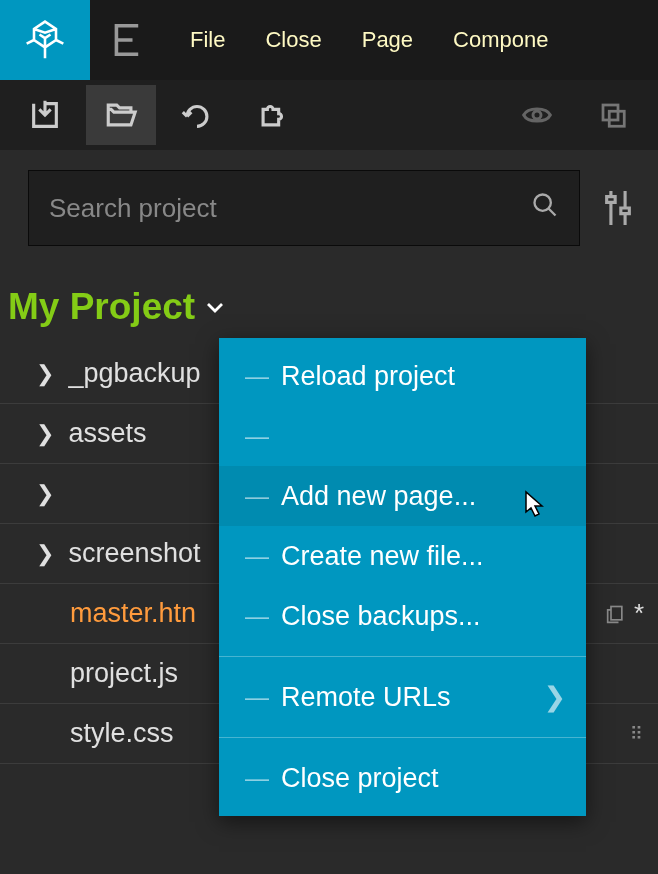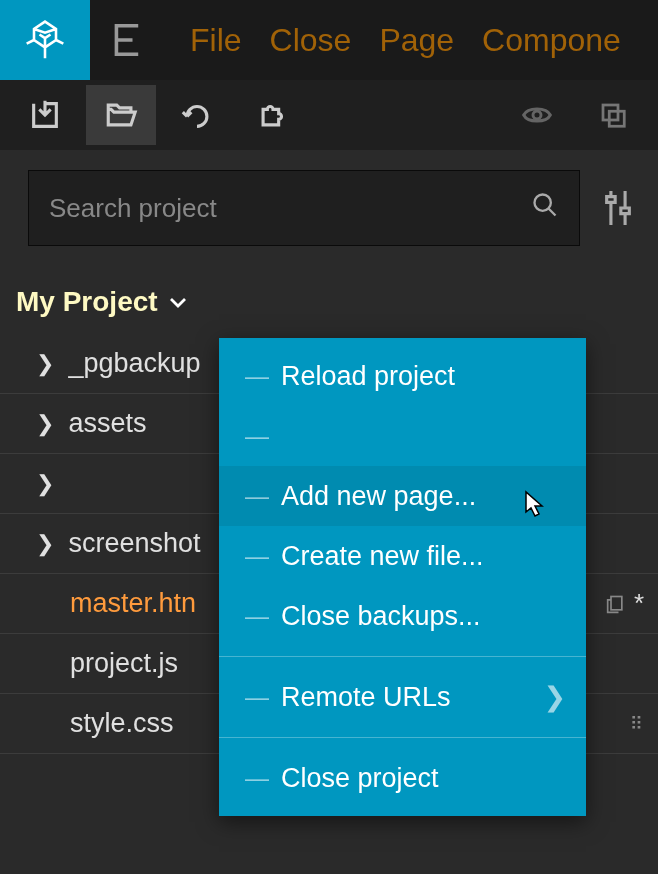--- a/index.html
+++ b/index.html
@@ -37,24 +37,24 @@
       display: flex;
       align-items: center;
       justify-content: center;
       color: #999;
       font-size: 42px;
       font-weight: 300;
     }
     .menu-bar {
       flex: 1;
       display: flex;
-      gap: 28px;
+      gap: 40px;
       padding-left: 30px;
-      font-size: 32px;
-      color: #a16207;
+      font-size: 22px;
+      color: #fef9c3;
     }
     .menu-item { cursor: pointer; }
     
     .toolbar {
       height: 70px;
       background: #1f1f1f;
       display: flex;
       align-items: center;
       padding: 0 10px;
       gap: 6px;
@@ -107,24 +107,24 @@
       color: #aaa;
     }
     .tools-icon {
       width: 40px;
       display: flex;
       justify-content: center;
       color: #aaa;
     }
     
     .project-head {
-      padding: 30px 0 16px 16px;
-      font-size: 28px;
+      padding: 30px 0 16px 8px;
+      font-size: 37px;
       font-weight: 700;
-      color: #fef9c3;
+      color: #84cc16;
       display: flex;
       align-items: center;
       gap: 10px;
     }
     
     .tree {
       font-size: 27px;
     }
     .tree-row {
       height: 60px;

